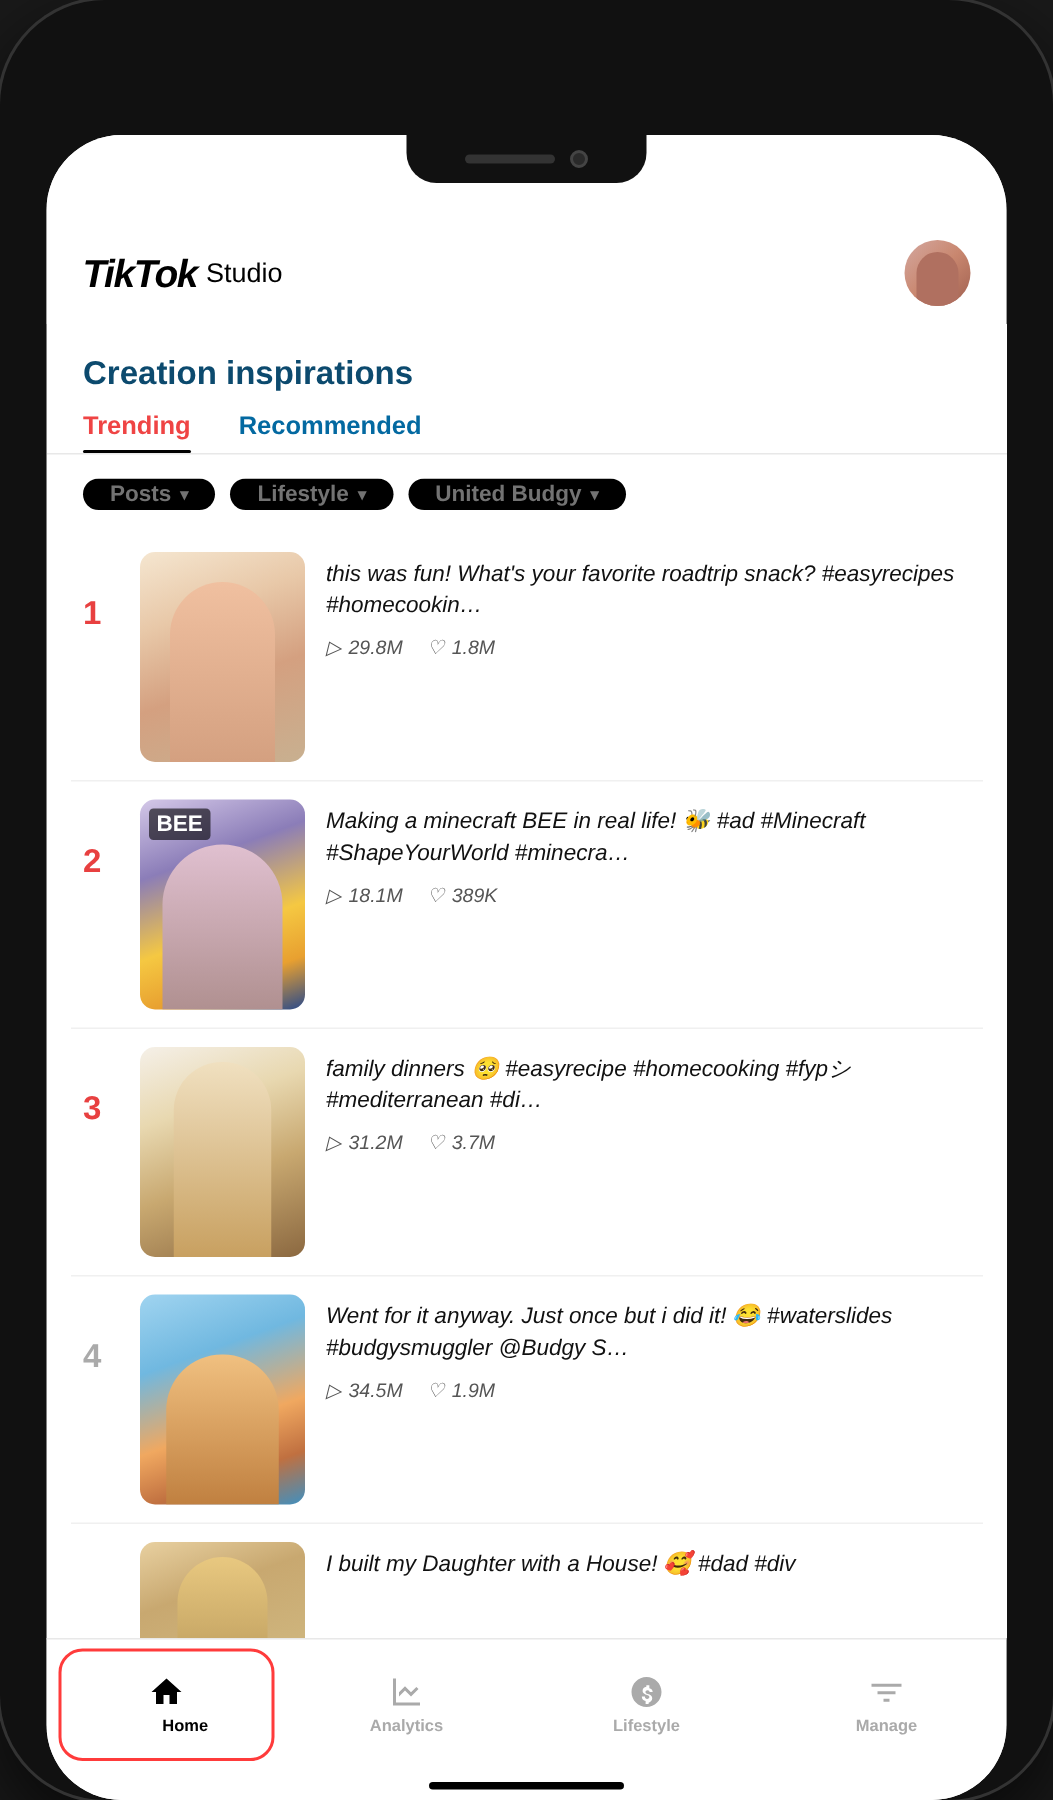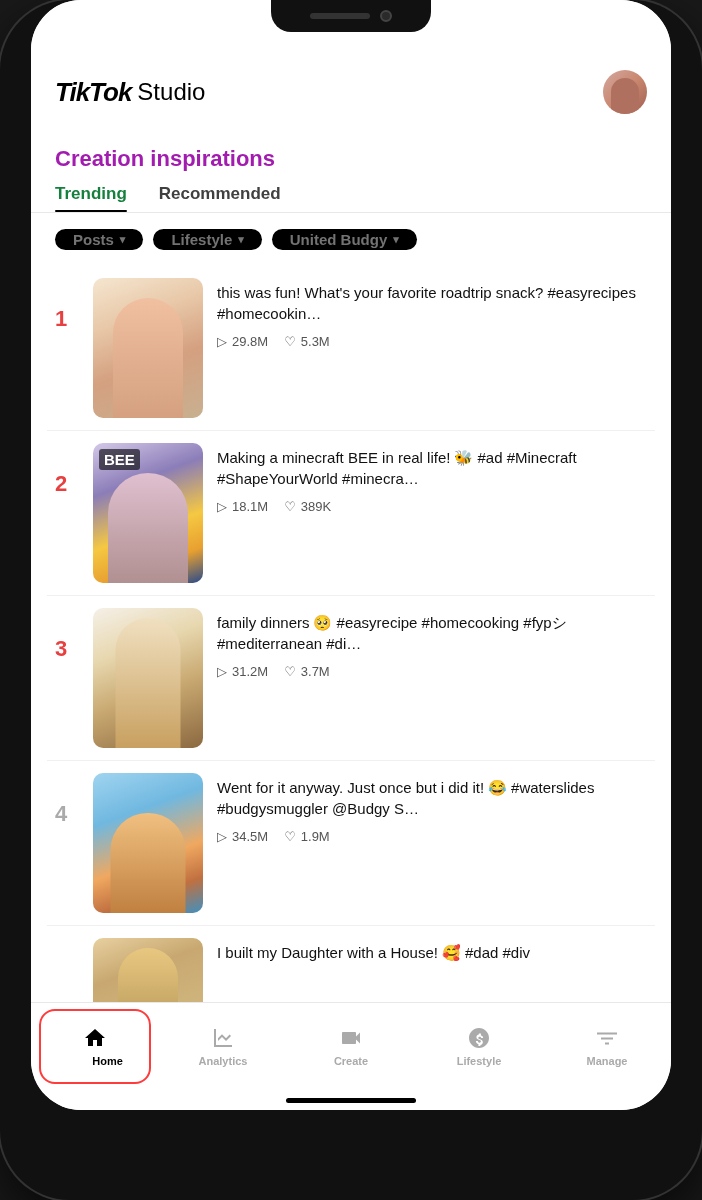--- a/index.html
+++ b/index.html
@@ -13,21 +13,21 @@
     }
 
     .phone-outer {
       width: 702px;
       height: 1200px;
       background: #111;
       border-radius: 70px;
       position: relative;
       display: flex;
       justify-content: center;
-      align-items: flex-start;
+      align-items: flex-end;
       box-shadow: 0 0 0 2px #333, 0 20px 60px rgba(0,0,0,0.8);
     }
 
     .phone-screen {
       width: 640px;
       height: 1110px;
       background: #f2f2f2;
       border-radius: 50px;
       overflow: hidden;
       display: flex;
@@ -92,21 +92,21 @@
 
     .logo-tiktok {
       font-size: 26px;
       font-weight: 900;
       font-style: italic;
       color: #000;
       letter-spacing: -1px;
     }
 
     .logo-studio {
-      font-size: 24px;
+      font-size: 18px;
       font-weight: 300;
       color: #000;
     }
 
     .avatar {
       width: 44px;
       height: 44px;
       border-radius: 50%;
       background: linear-gradient(135deg, #d4a8a0 0%, #c9876f 50%, #a06050 100%);
       overflow: hidden;
@@ -124,41 +124,41 @@
 
     .content-area {
       flex: 1;
       overflow-y: auto;
       background: #fff;
     }
 
     .section-title {
       font-size: 22px;
       font-weight: 700;
-      color: #a21caf;
+      color: #0c4a6e;
       padding: 20px 24px 0;
     }
 
     .tabs {
       display: flex;
       padding: 12px 24px 0;
       gap: 32px;
     }
 
     .tab {
       font-size: 17px;
       font-weight: 600;
-      color: #404040;
+      color: #0369a1;
       padding-bottom: 8px;
       cursor: pointer;
       position: relative;
     }
 
     .tab.active {
-      color: #15803d;
+      color: #ef4444;
       font-weight: 700;
     }
 
     .tab.active::after {
       content: '';
       position: absolute;
       bottom: 0;
       left: 0;
       right: 0;
       height: 2.5px;
@@ -280,20 +280,21 @@
       color: #fff;
       font-size: 15px;
       font-weight: 700;
       padding: 2px 5px;
       border-radius: 3px;
     }
 
     .item-info {
       flex: 1;
       padding-top: 4px;
+      font-style: italic;
     }
 
     .item-text {
       font-size: 15px;
       color: #111;
       line-height: 1.4;
       margin-bottom: 10px;
       display: -webkit-box;
       -webkit-line-clamp: 3;
       -webkit-box-orient: vertical;
@@ -434,21 +435,21 @@
           </div>
           <div class="item-info">
             <div class="item-text">this was fun! What's your favorite roadtrip snack? #easyrecipes #homecookin…</div>
             <div class="item-stats">
               <div class="stat">
                 <span class="stat-icon">▷</span>
                 <span>29.8M</span>
               </div>
               <div class="stat">
                 <span class="stat-icon">♡</span>
-                <span>5.3M</span>
+                <span>1.8M</span>
               </div>
             </div>
           </div>
         </div>
 
         <div class="trending-item">
           <span class="rank">2</span>
           <div class="thumbnail thumb-2">
             <div class="thumb-overlay">BEE</div>
             <div class="thumb-figure-2"></div>
@@ -531,26 +532,20 @@
         <span class="nav-label active">Home</span>
       </div>
 
       <div class="nav-item">
         <svg width="24" height="24" viewBox="0 0 24 24" fill="#aaa">
           <path d="M3 3v18h18v-2H5V3H3zm4 12l4-4 4 4 5-5-1.4-1.4L15 12.2l-4-4-4 4L7 15z"></path>
         </svg>
         <span class="nav-label">Analytics</span>
       </div>
 
-      <div class="nav-item">
-        <svg width="24" height="24" viewBox="0 0 24 24" fill="#aaa">
-          <path d="M17 10.5V7c0-.55-.45-1-1-1H4c-.55 0-1 .45-1 1v10c0 .55.45 1 1 1h12c.55 0 1-.45 1-1v-3.5l4 4v-11l-4 4z"></path>
-        </svg>
-        <span class="nav-label">Create</span>
-      </div>
 
       <div class="nav-item">
         <svg width="24" height="24" viewBox="0 0 24 24" fill="#aaa">
           <path d="M12 2C6.48 2 2 6.48 2 12s4.48 10 10 10 10-4.48 10-10S17.52 2 12 2zm1.41 16.09V20h-2v-1.95c-1.34-.27-2.49-1.13-2.49-2.7v-.28h2.07v.28c0 .66.49 1.28 1.42 1.28.97 0 1.5-.59 1.5-1.3 0-.68-.46-1.08-1.51-1.4-1.46-.43-2.99-1.04-2.99-2.81 0-1.39.98-2.38 2.49-2.64V7.5h2v1.96c1.33.28 2.22 1.16 2.22 2.51v.09h-2.07v-.1c0-.63-.41-1.21-1.34-1.21-.86 0-1.38.5-1.38 1.23 0 .67.45 1.03 1.6 1.36 1.62.49 2.9 1.17 2.9 2.87 0 1.48-1.05 2.5-2.42 2.88z"></path>
         </svg>
         <span class="nav-label">Lifestyle</span>
       </div>
 
       <div class="nav-item">
         <svg width="24" height="24" viewBox="0 0 24 24" fill="#aaa">

